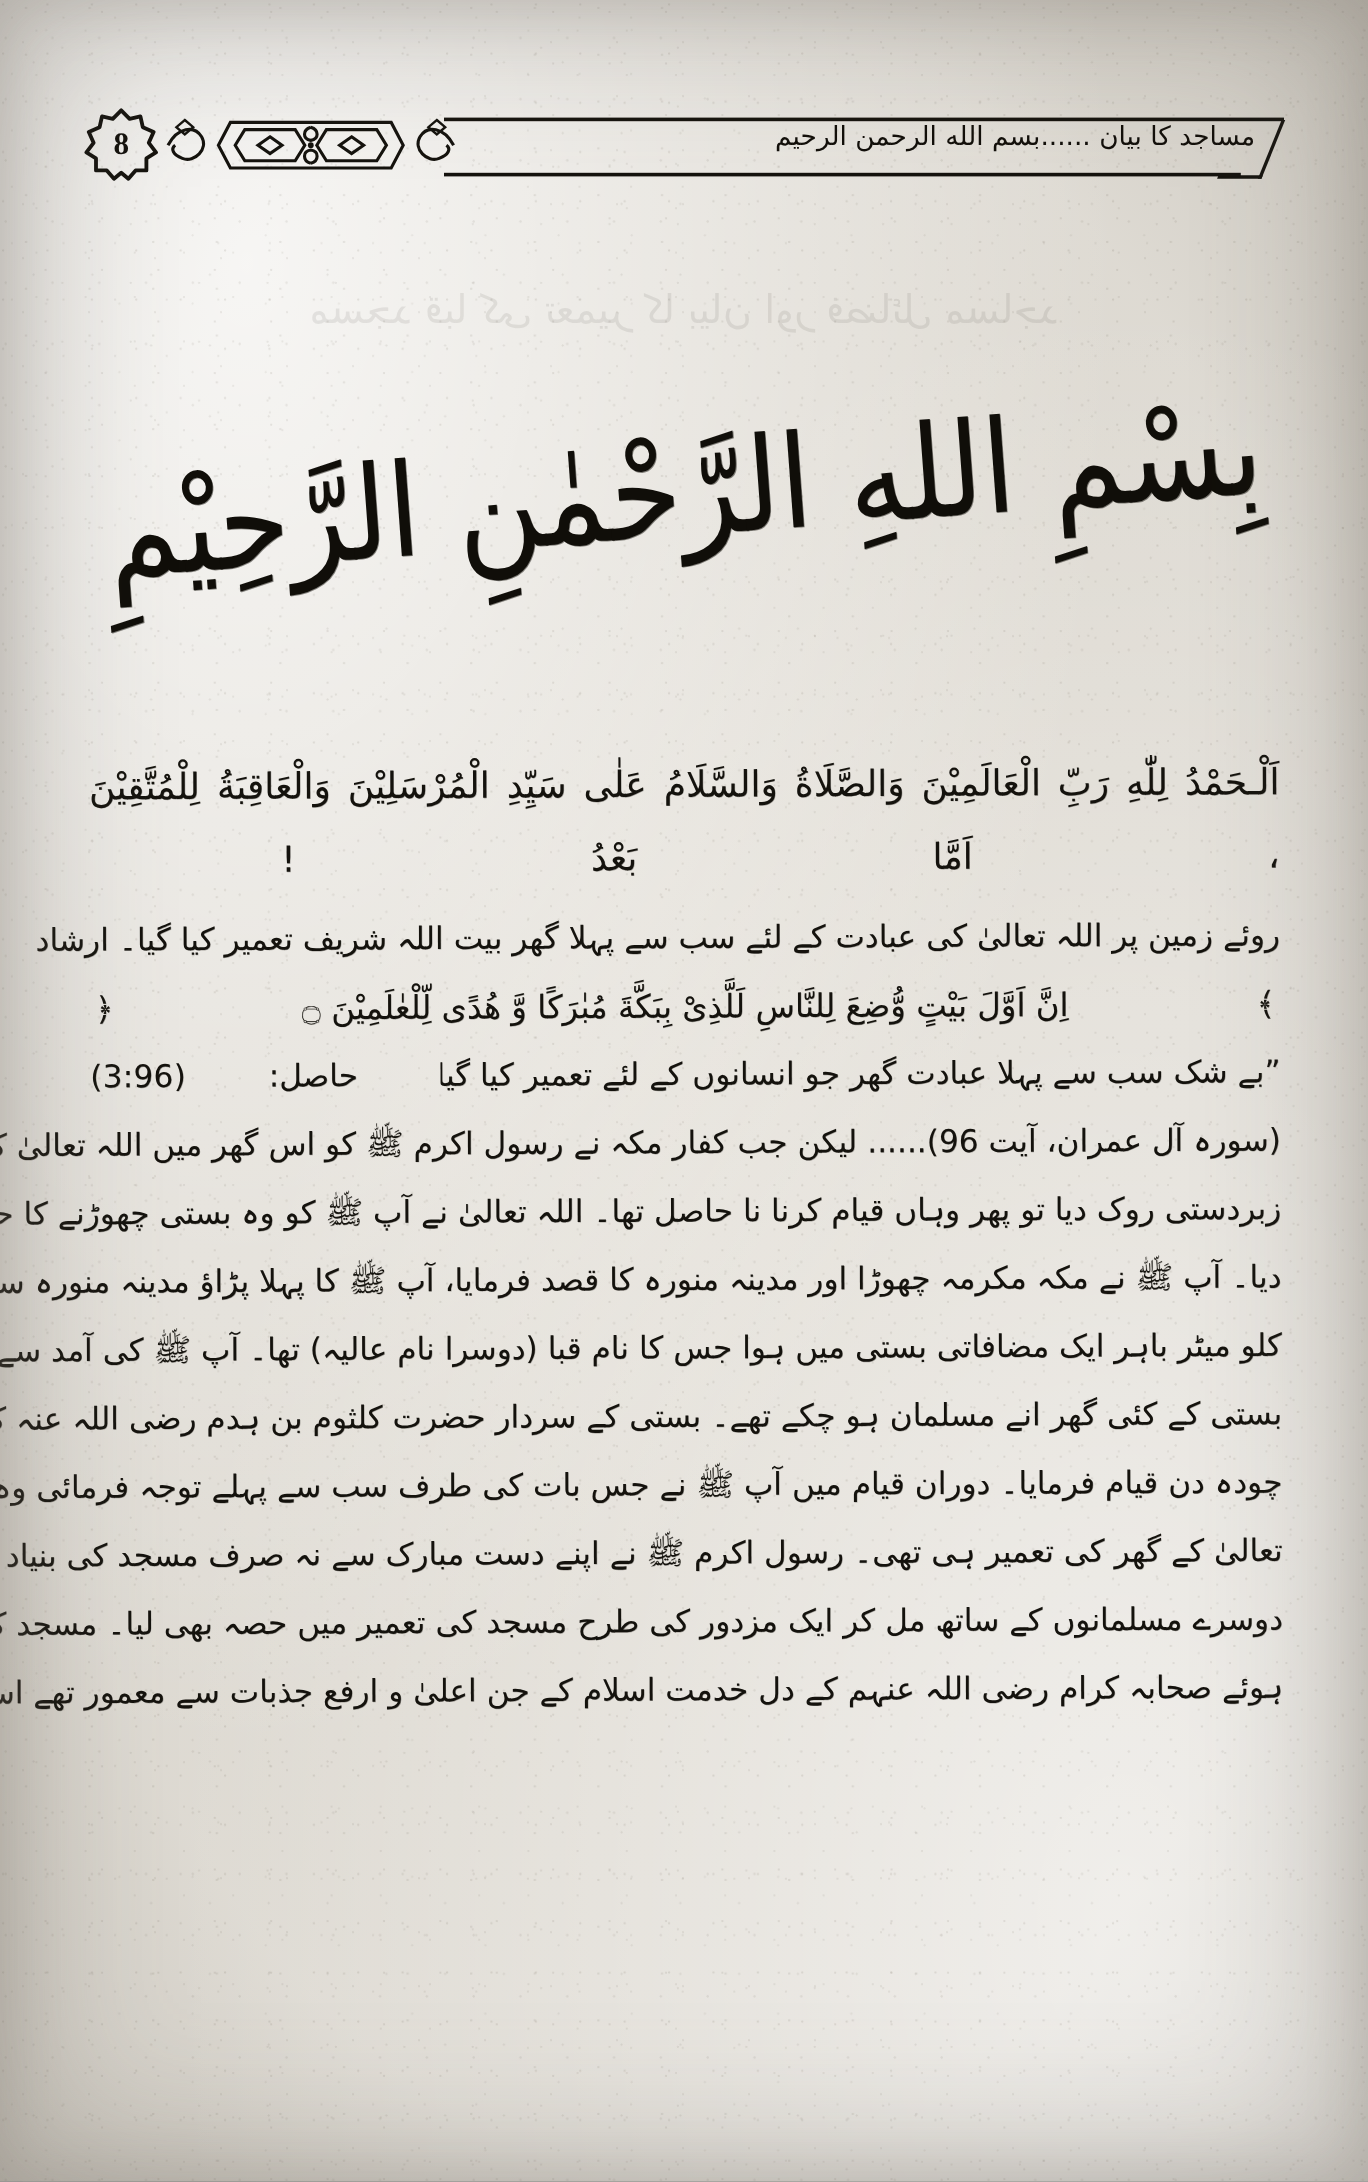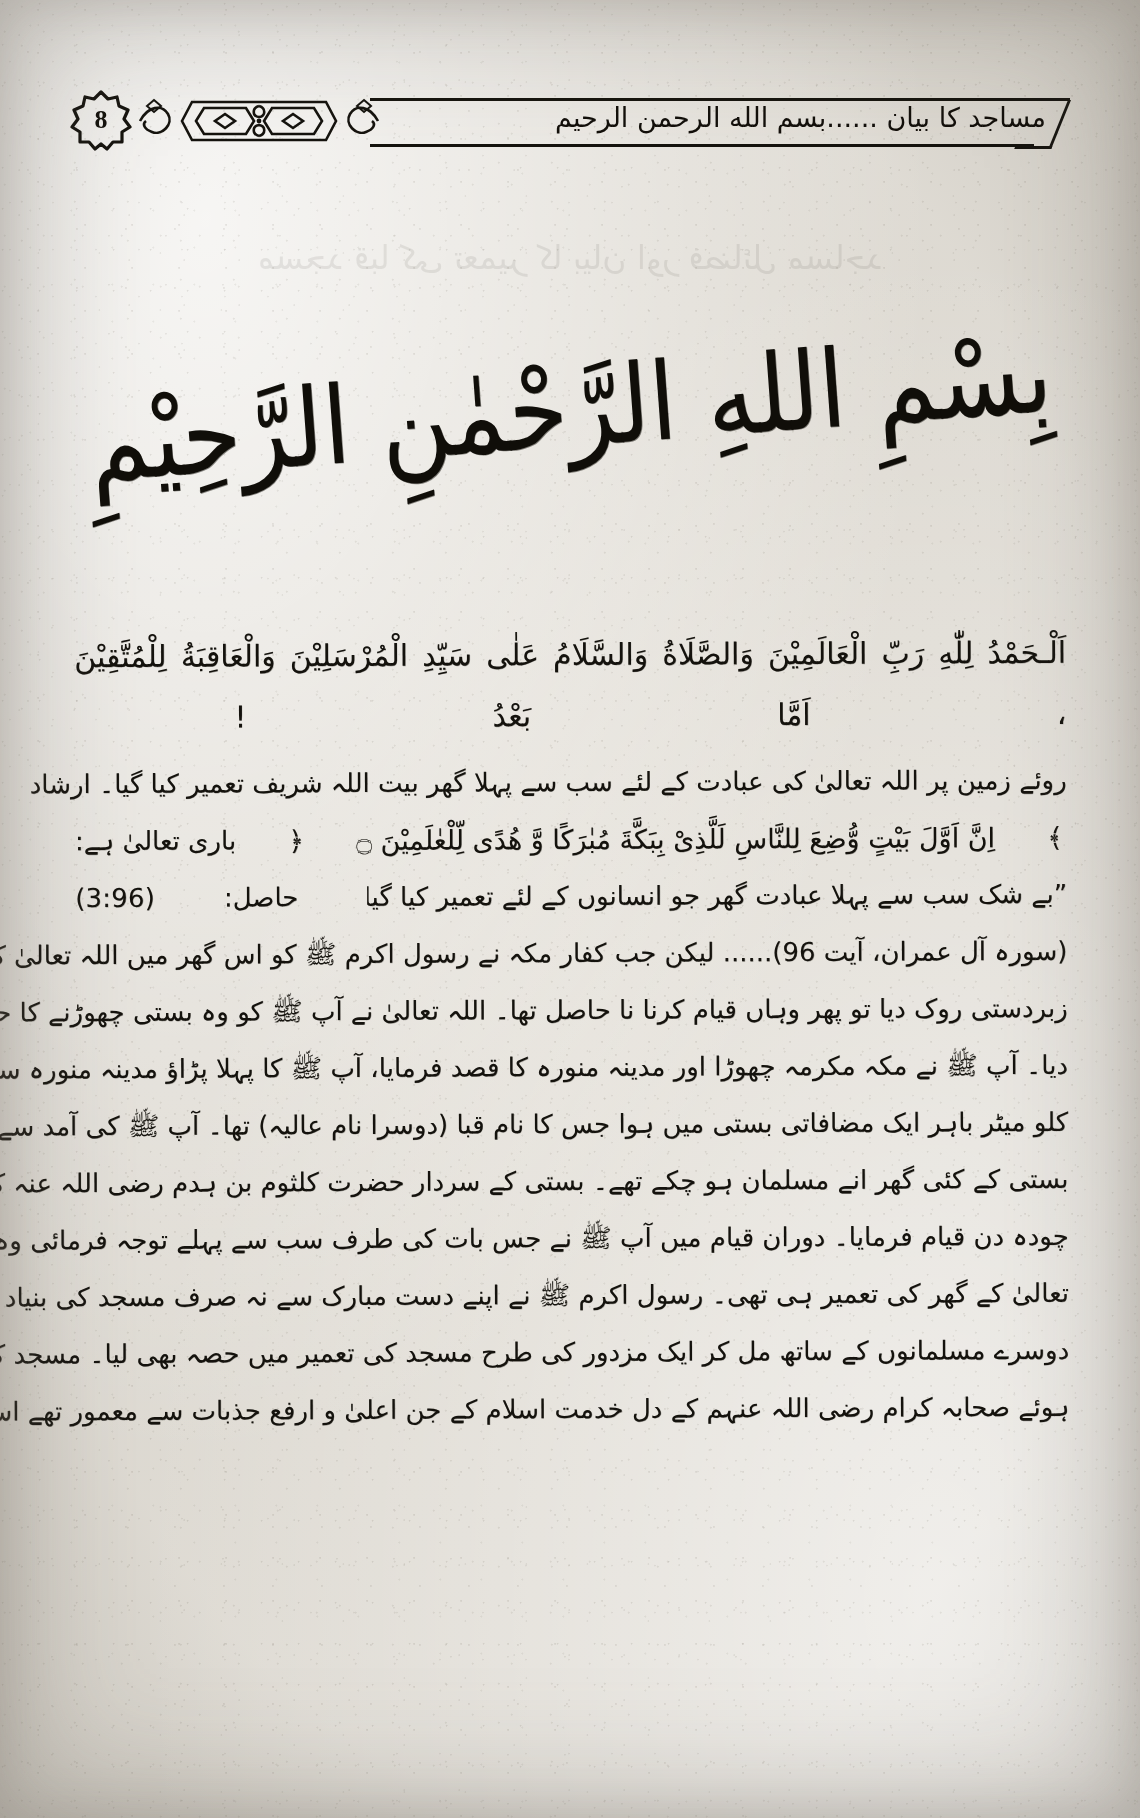--- a/index.html
+++ b/index.html
@@ -95,21 +95,21 @@
     right: 36px;
     top: 56px;
     height: 0;
     border-top: 3px solid #15130e;
   }
   .header-title {
     position: absolute;
     right: 24px;
     top: 14px;
     direction: rtl;
-    font-size: 27px;
+    font-size: 22px;
     letter-spacing: 0.5px;
     color: #120f0a;
     white-space: nowrap;
     font-family: "DejaVu Sans", "Liberation Sans", sans-serif;
   }
   
   .page-num {
     position: absolute;
     left: 0;
     top: 2px;
@@ -271,21 +271,20 @@
     <div class="line ar-hamd-2">، اَمَّا بَعْدُ !</div>
 
     <div class="line urdu-line stretch">
       <span>روئے زمین پر اللہ تعالیٰ کی عبادت کے لئے سب سے پہلا گھر بیت اللہ شریف تعمیر کیا گیا۔ ارشاد</span>
     </div>
 
     <div class="line urdu-line stretch">
       <span class="verse-brace">﴾</span>
       <span style="font-size:27px;">اِنَّ اَوَّلَ بَيْتٍ وُّضِعَ لِلنَّاسِ لَلَّذِىْ بِبَكَّةَ مُبٰرَكًا وَّ هُدًى لِّلْعٰلَمِيْنَ ۝</span>
       <span class="verse-brace">﴿</span>
-      <span>باری تعالیٰ ہے:</span>
     </div>
 
     <div class="line urdu-line stretch">
       <span style="max-width:700px; overflow:hidden; text-overflow:clip; display:inline-block;">”بے شک سب سے پہلا عبادت گھر جو انسانوں کے لئے تعمیر کیا گیا وہ وہی ہے جو مکہ میں ہے، اسے برکت دی گئی ہے اور سارے جہان والوں کے لئے ہدایت کا ذریعہ بنایا گیا ہے۔“</span>
       <span>حاصل:</span>
       <span>(3:96)</span>
     </div>
 
     <div class="line urdu-line stretch">
       <span>(سورہ آل عمران، آیت 96)</span>

